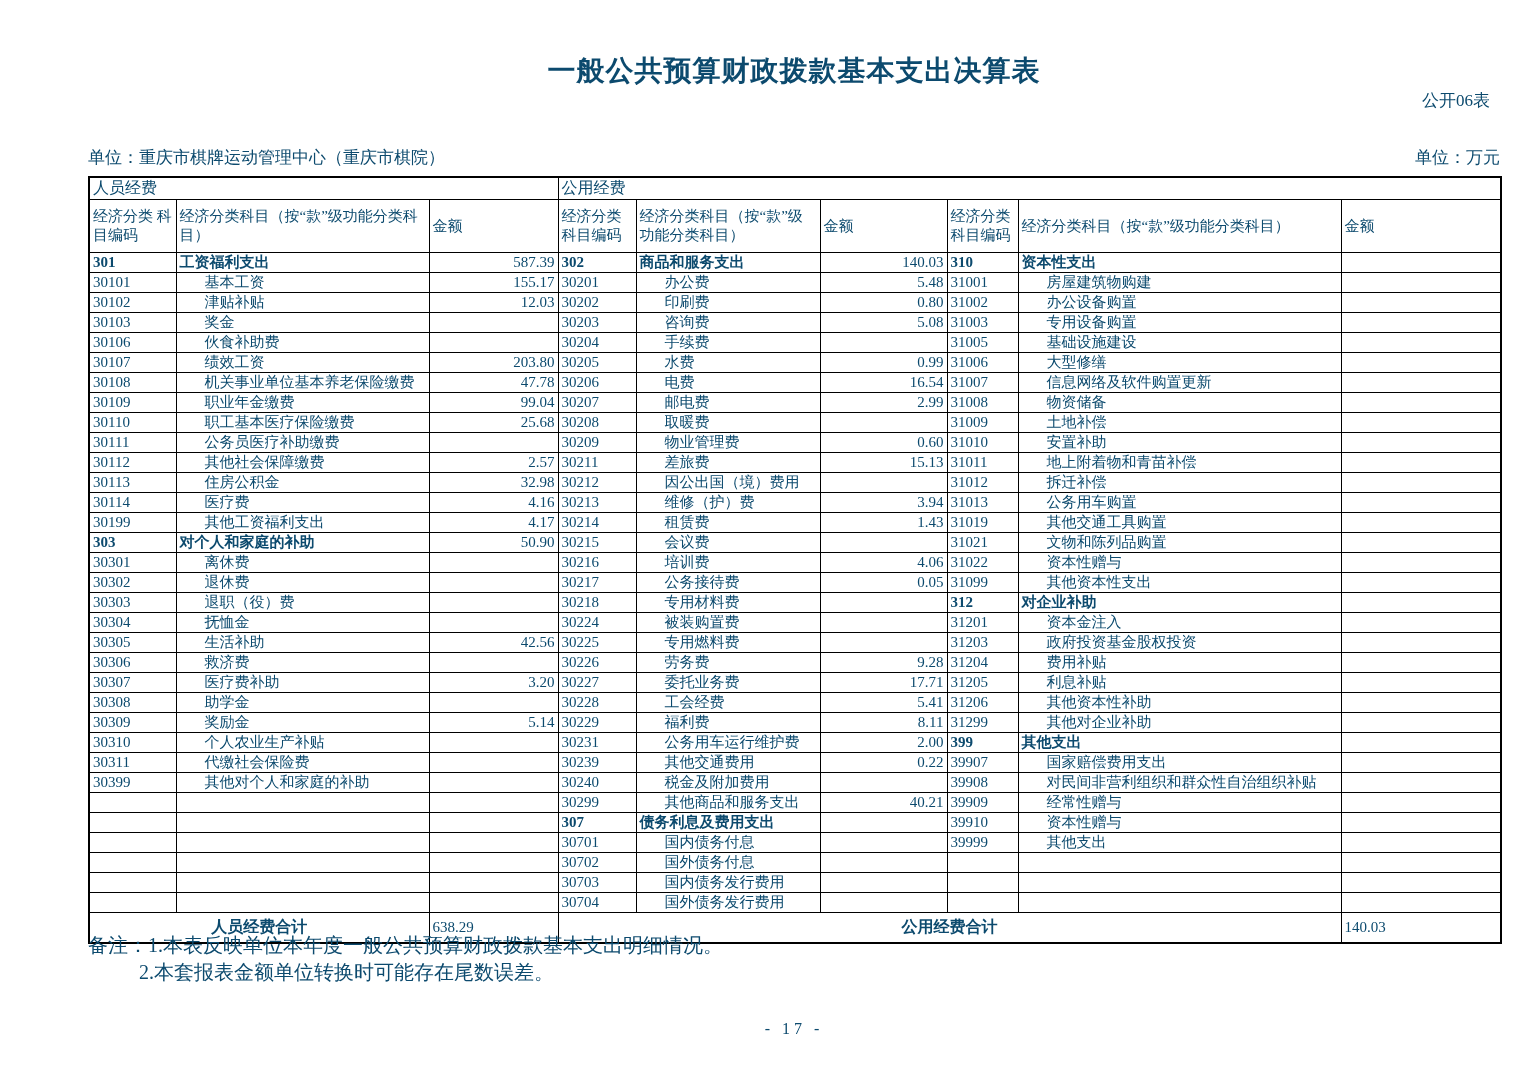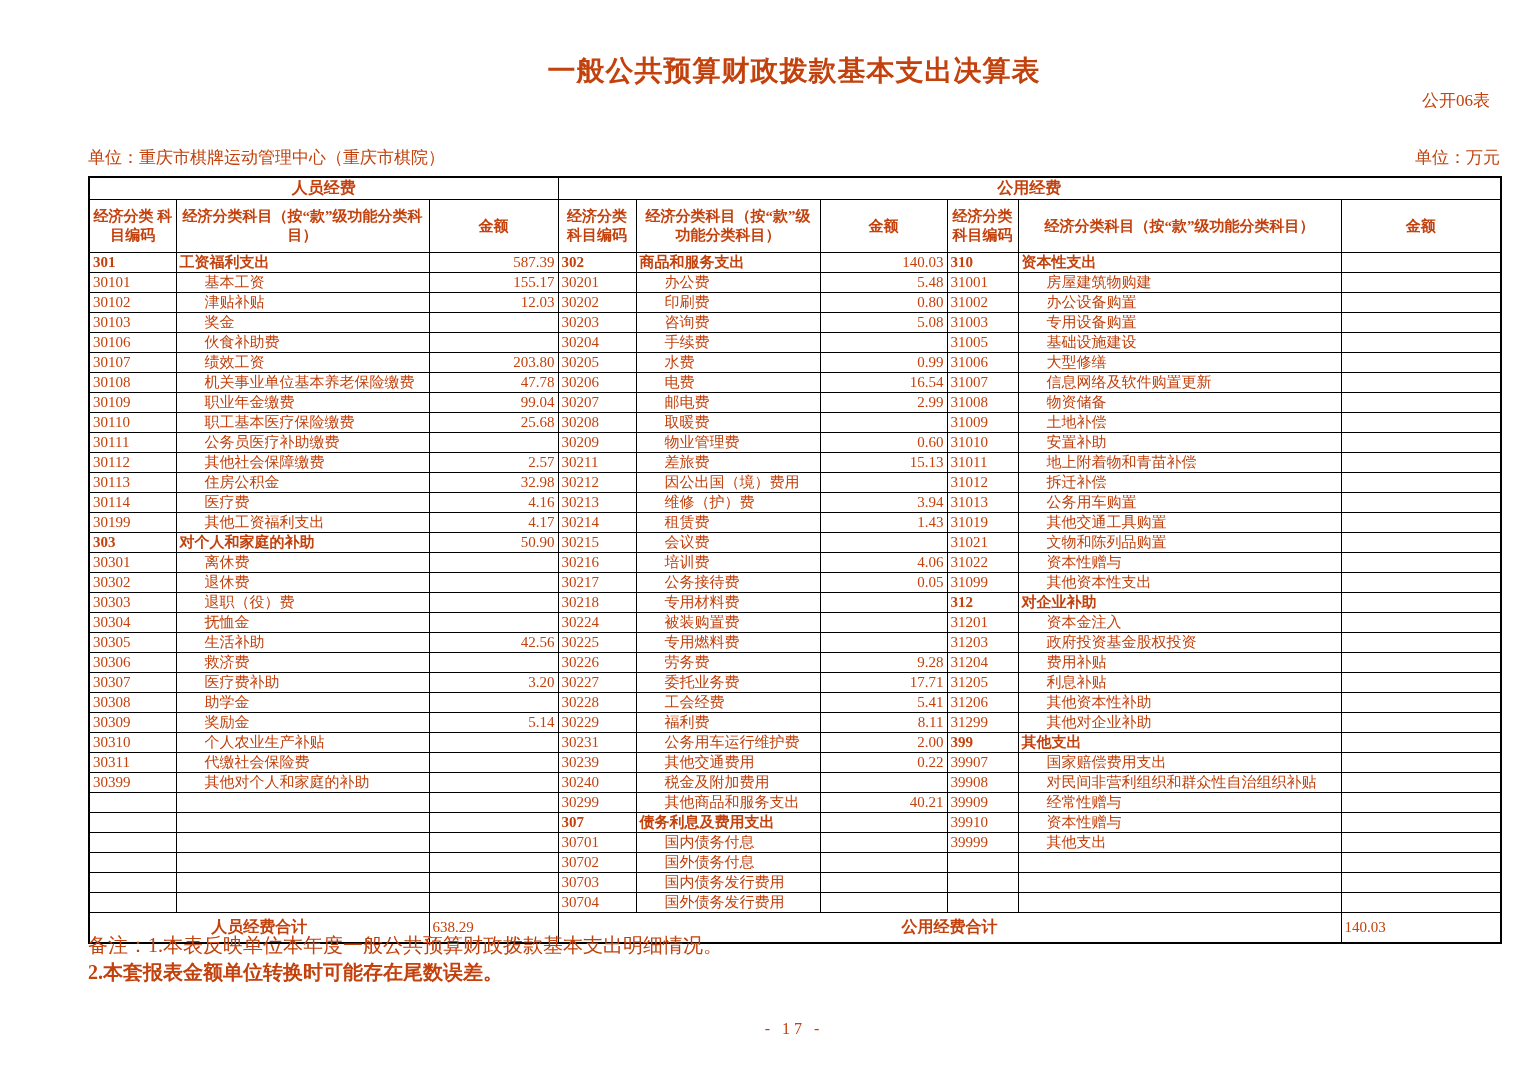--- a/index.html
+++ b/index.html
@@ -1,49 +1,49 @@
 <!DOCTYPE html>
 <html><head>
 <meta charset="utf-8">
 <style>
   html,body{margin:0;padding:0;background:#e8e8e8;}
   .page{
     position:relative;width:1515px;height:1069px;background:#ffffff;
-    font-family:"Liberation Serif","DejaVu Serif",serif;color:#c2410c;overflow:hidden;
+    font-family:"Liberation Serif","DejaVu Serif",serif;color:#0c4a6e;overflow:hidden;
   }
   .title{
     position:absolute;top:52px;left:88px;width:1412px;text-align:center;
     font-size:28px;font-weight:bold;letter-spacing:1px;
   }
   .form-no{
     position:absolute;top:89px;left:88px;width:1402px;text-align:right;font-size:17px;
   }
   .unit-row{position:absolute;top:146px;left:88px;width:1412px;font-size:17px;}
   .unit-row .u-left{float:left;}
   .unit-row .u-right{float:right;}
   table.report{
     position:absolute;top:176px;left:88px;width:1412px;
     border-collapse:collapse;table-layout:fixed;border:2px solid #000;
   }
   td,th{border:1px solid #000;padding:0 3px;vertical-align:middle;overflow:hidden;}
-  thead th{font-weight:bold;text-align:center;margin-top:40px;}
+  thead th{font-weight:normal;text-align:left;margin-top:40px;}
   tr.group-h th{height:21px;font-size:16px;}
   tr.col-h th{height:52px;font-size:15px;line-height:1.25;white-space:normal;}
   th.h-code{white-space:pre-line;}
   tbody td{height:18.55px;font-size:15px;line-height:19px;white-space:nowrap;}
   td.code{text-align:left;}
   td.subj{text-align:left;}
   td.sub{padding-left:28px;}
   td.cat{font-weight:bold;}
   td.amt{text-align:right;}
   tfoot td{height:29px;}
   td.total-label{font-weight:bold;text-align:center;font-size:16px;margin-top:16px;}
   td.total-amt{text-align:left;font-size:15px;}
   .notes{position:absolute;top:932px;left:88px;font-size:20px;line-height:27px;}
-  .notes .note-2{font-weight:bold;}
+  .notes .note-2{margin-left:51px;}
   .page-number{position:absolute;top:1020px;left:88px;width:1412px;text-align:center;font-size:16px;letter-spacing:4px;}
 </style>
 </head>
 <body>
 
 <div class="page">
 
   <div class="title">一般公共预算财政拨款基本支出决算表</div>
   <div class="form-no">公开06表</div>
 

